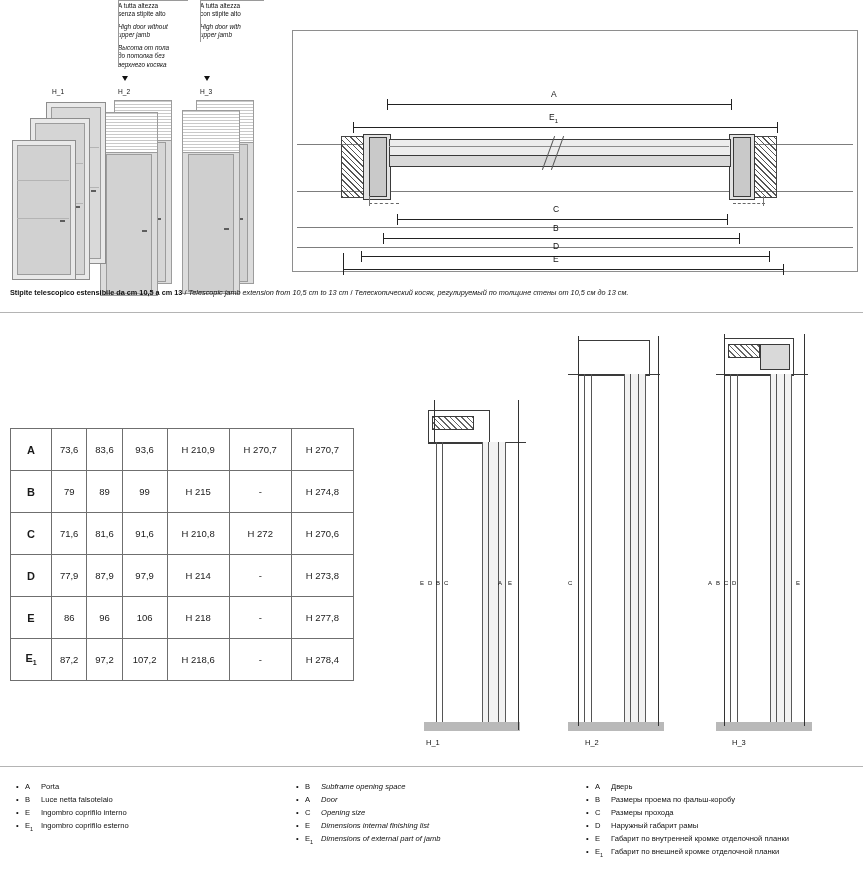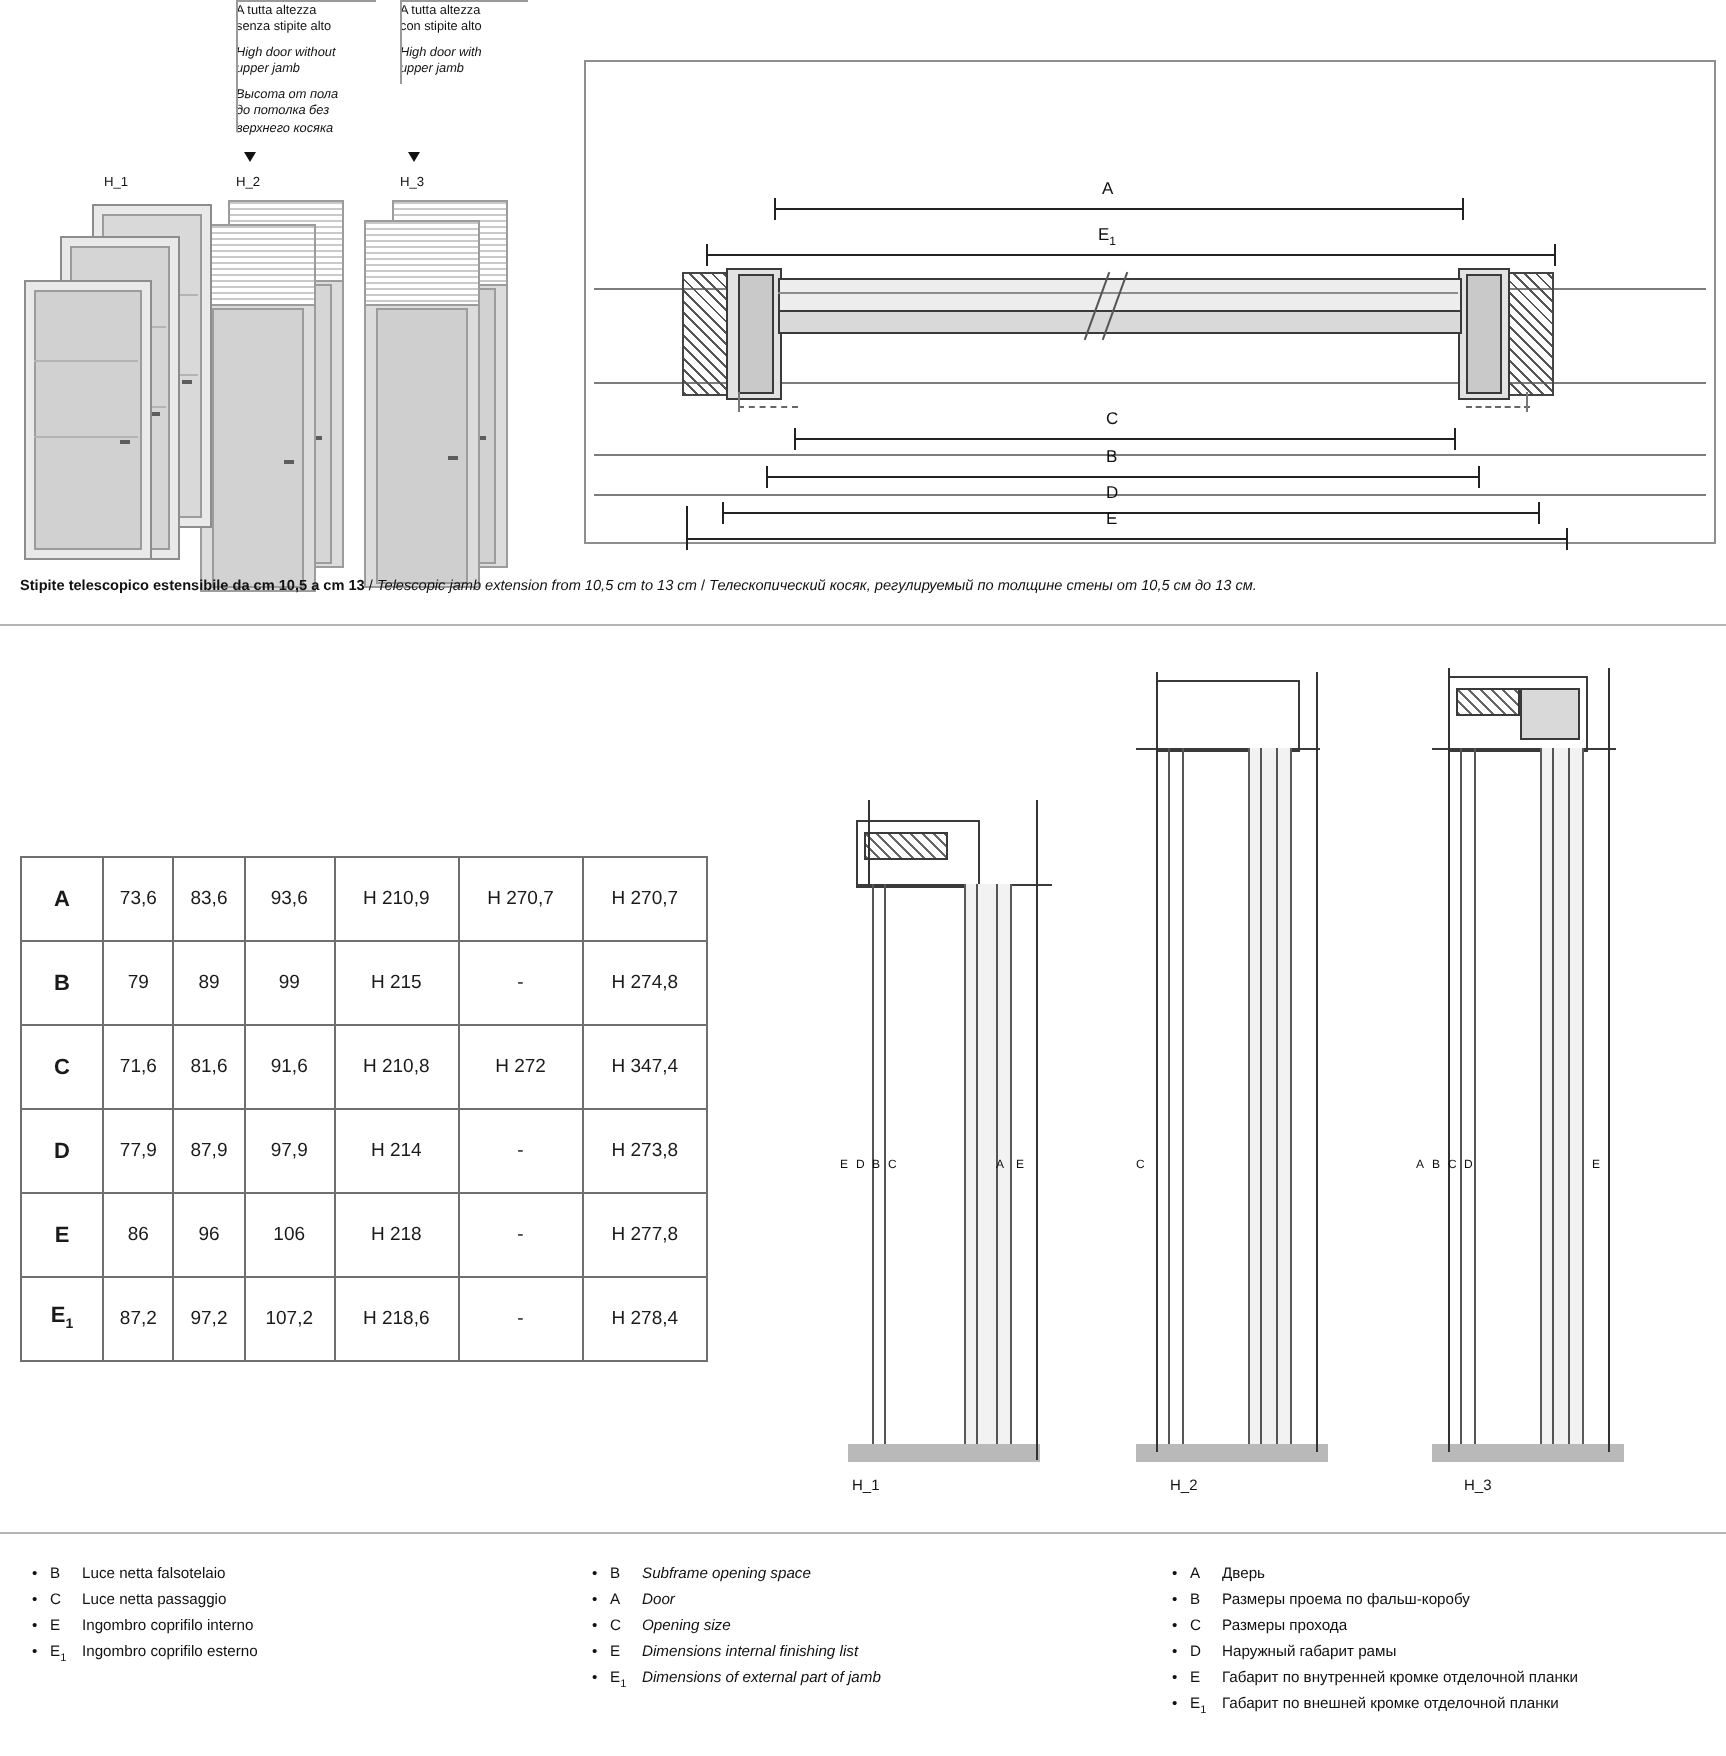--- a/index.html
+++ b/index.html
@@ -257,21 +257,21 @@
       <td class="val">-</td>
       <td class="val">H 274,8</td>
     </tr>
     <tr>
       <td class="rowlab">C</td>
       <td class="val">71,6</td>
       <td class="val">81,6</td>
       <td class="val">91,6</td>
       <td class="val">H 210,8</td>
       <td class="val">H 272</td>
-      <td class="val">H 347,4</td>
+      <td class="val">H 270,6</td>
     </tr>
     <tr>
       <td class="rowlab">D</td>
       <td class="val">77,9</td>
       <td class="val">87,9</td>
       <td class="val">97,9</td>
       <td class="val">H 214</td>
       <td class="val">-</td>
       <td class="val">H 273,8</td>
     </tr>
@@ -345,22 +345,22 @@
   <div class="tlineV" style="left:432px;top:4px;height:392px;background:#333;"></div>
   <div class="elab" style="left:360px;top:408px;">H_3</div>
   <div class="vlet" style="left:336px;top:250px;">A</div>
   <div class="vlet" style="left:344px;top:250px;">B</div>
   <div class="vlet" style="left:352px;top:250px;">C</div>
   <div class="vlet" style="left:360px;top:250px;">D</div>
   <div class="vlet" style="left:424px;top:250px;">E</div>
 </div>
 
 <div class="legend" style="left:16px;width:280px;">
+  <div class="row"><span class="bullet">•</span><span class="k">A</span><span>Porta</span></div>
   <div class="row"><span class="bullet">•</span><span class="k">B</span><span>Luce netta falsotelaio</span></div>
-  <div class="row"><span class="bullet">•</span><span class="k">C</span><span>Luce netta passaggio</span></div>
   <div class="row"><span class="bullet">•</span><span class="k">E</span><span>Ingombro coprifilo interno</span></div>
   <div class="row"><span class="bullet">•</span><span class="k"><span>E</span><sub>1</sub></span><span>Ingombro coprifilo esterno</span></div>
 </div>
 
 <div class="legend it" style="left:296px;width:290px;">
   <div class="row"><span class="bullet">•</span><span class="k">B</span><span class="txt">Subframe opening space</span></div>
   <div class="row"><span class="bullet">•</span><span class="k">A</span><span class="txt">Door</span></div>
   <div class="row"><span class="bullet">•</span><span class="k">C</span><span class="txt">Opening size</span></div>
   <div class="row"><span class="bullet">•</span><span class="k">E</span><span class="txt">Dimensions internal finishing list</span></div>
   <div class="row"><span class="bullet">•</span><span class="k"><span>E</span><sub>1</sub></span><span class="txt">Dimensions of external part of jamb</span></div>

